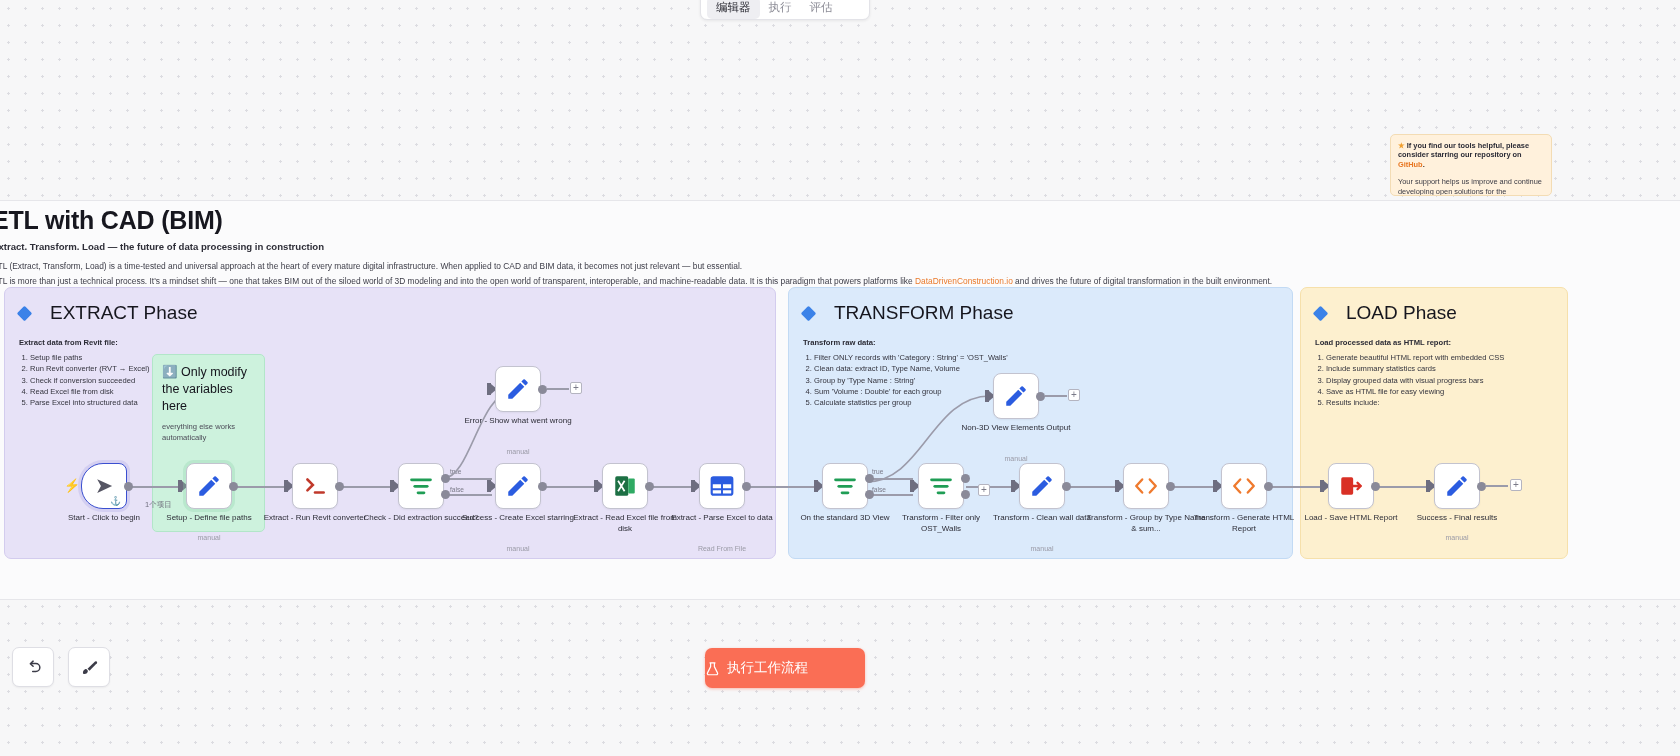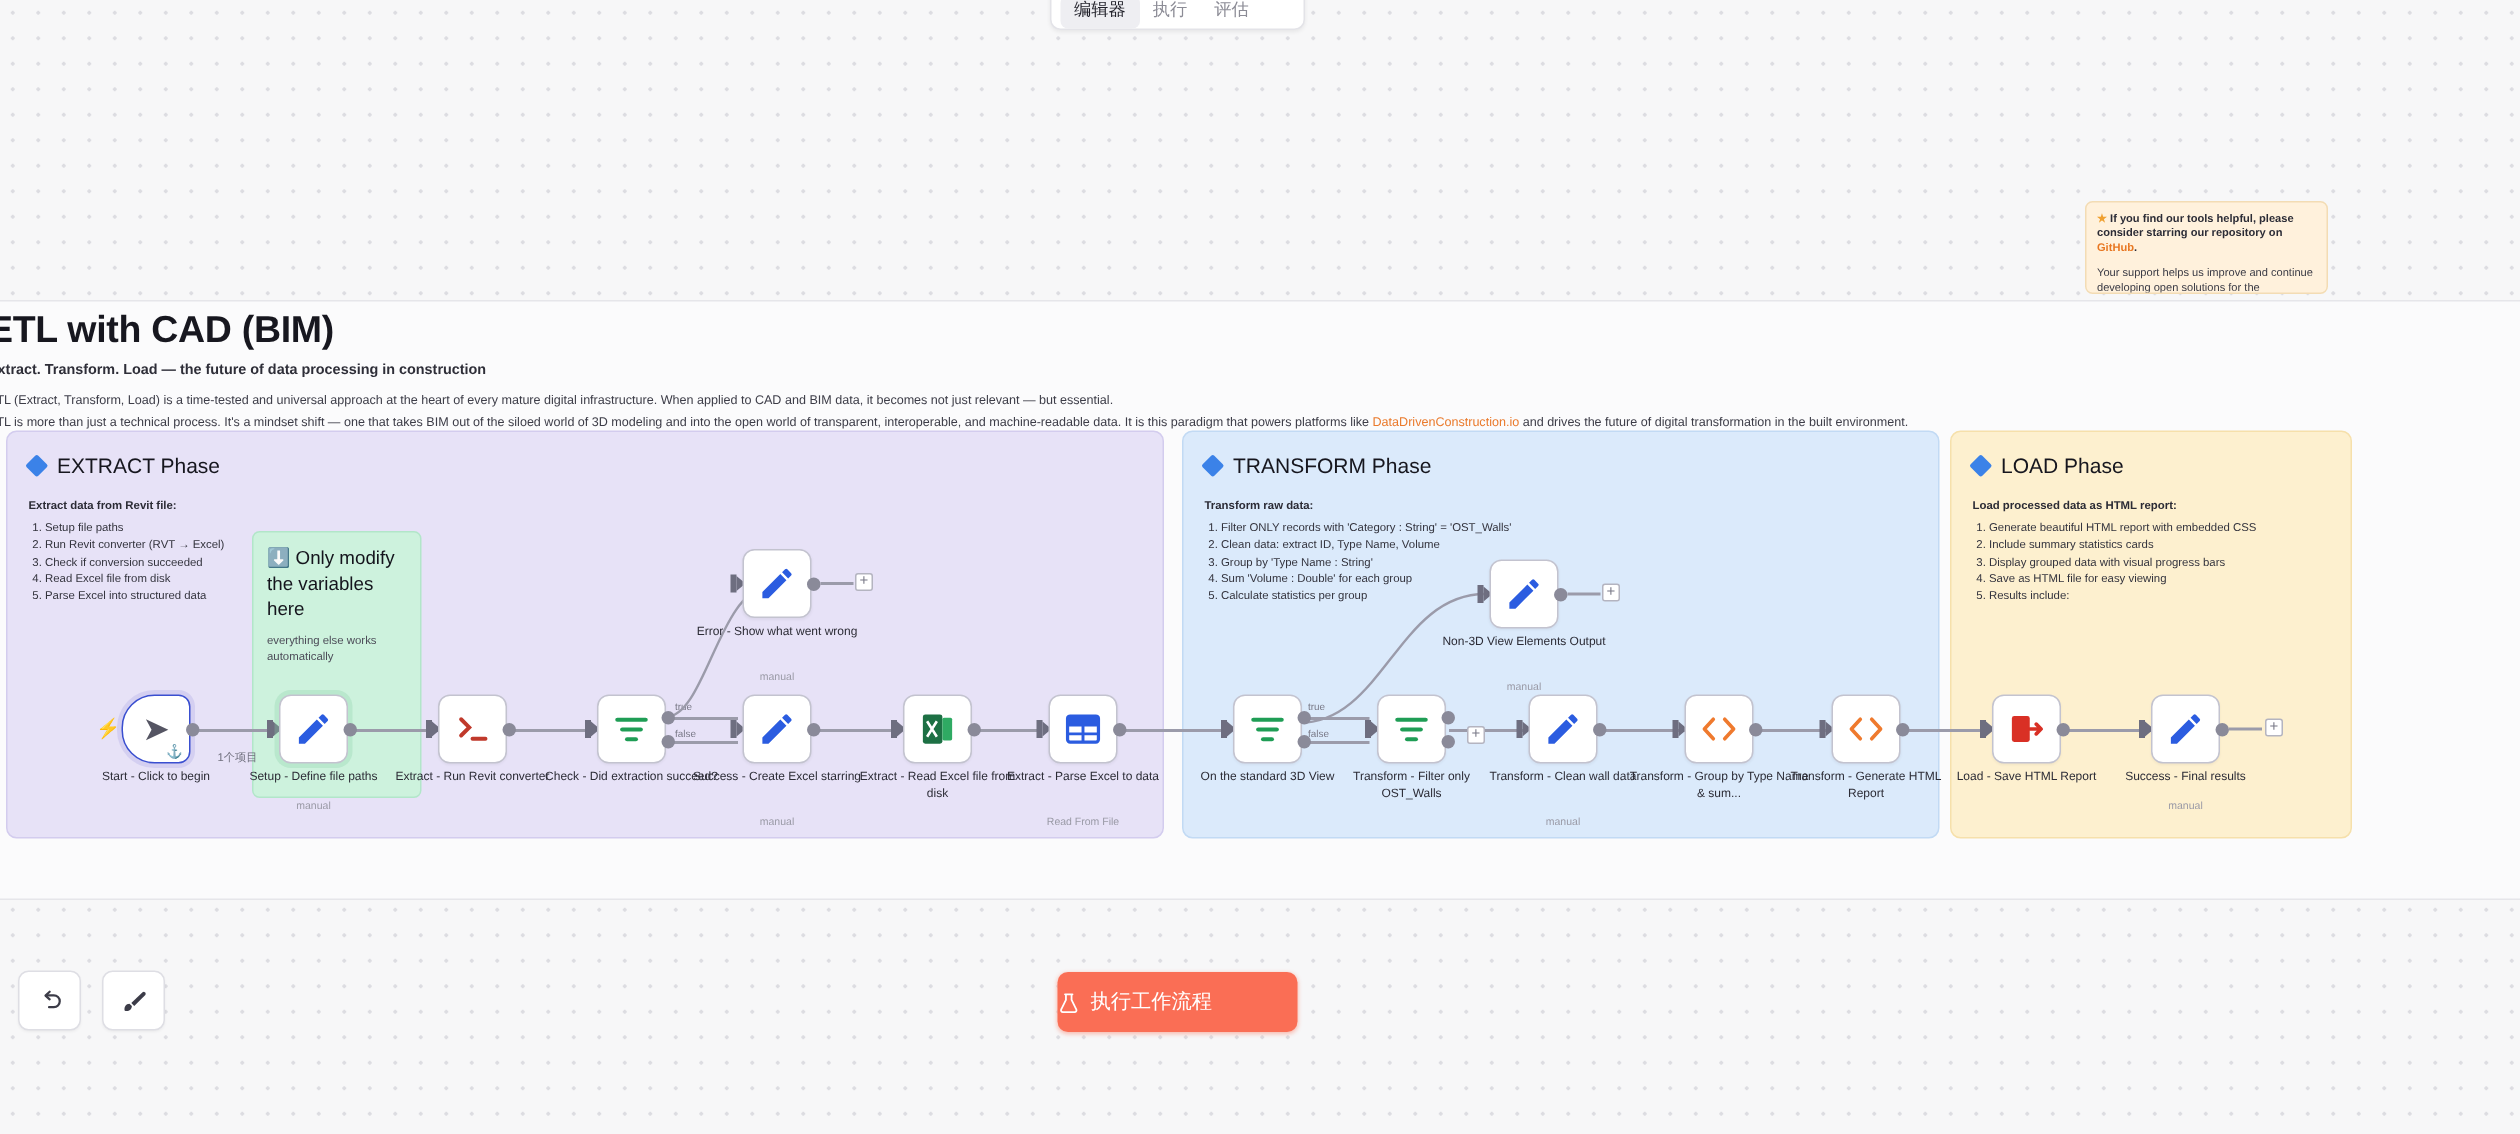--- a/index.html
+++ b/index.html
@@ -84,22 +84,22 @@
   .hdr p.p2 { margin-top: 3px; }
   .dlink { color: #ea7a2c; }
 
   
   .phase {
     position: absolute;
     border-radius: 7px;
     overflow: hidden;
   }
   .phase .title {
-    display: flex; align-items: center; gap: 8px;
-    font-size: 14px; font-weight: 500; color: #16161e;
+    display: flex; align-items: center; gap: 20px;
+    font-size: 19px; font-weight: 500; color: #16161e;
     padding: 14px 0 0 14px;
   }
   .dia {
     width: 11px; height: 11px; background: #3b82e8;
     transform: rotate(45deg); border-radius: 1.5px;
     flex: 0 0 auto;
   }
   .phase .body { padding: 14px 0 0 14px; }
   .phase .lead { font-size: 7.6px; font-weight: bold; color: #2b2b35; margin-bottom: 5px; }
   .phase ol { margin: 0; padding-left: 11px; }
@@ -107,21 +107,21 @@
 
   #phase-extract { left: 4px; top: 287px; width: 772px; height: 272px;
     background: #e7e2f7; border: 1px solid #d3ccee; }
   #phase-transform { left: 788px; top: 287px; width: 505px; height: 272px;
     background: #dbeafb; border: 1px solid #c2daf4; }
   #phase-load { left: 1300px; top: 287px; width: 268px; height: 272px;
     background: #fdf0cf; border: 1px solid #f6e0ab; }
 
   
   .sticky {
-    position: absolute; left: 168px; top: 354px;
+    position: absolute; left: 152px; top: 354px;
     width: 113px; height: 178px;
     background: #cdf2dd; border: 1px solid #b2e6c9;
     border-radius: 5px; padding: 9px 9px 0 9px;
   }
   .sticky .s-title {
     font-size: 12.5px; font-weight: 500; color: #14141c; line-height: 17px;
   }
   .sticky .s-sub { margin-top: 7px; font-size: 7.6px; color: #4c4c58; line-height: 10.6px; }
 
   

